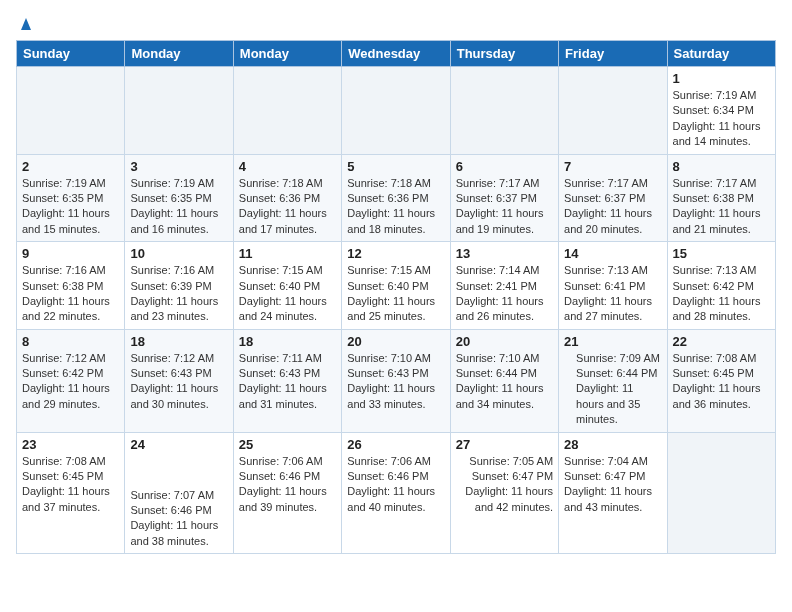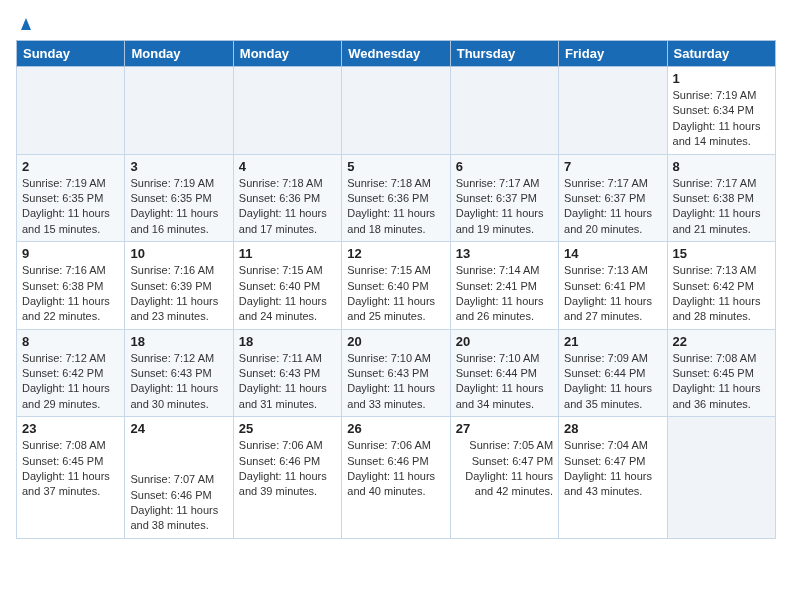--- a/index.html
+++ b/index.html
@@ -252,21 +252,21 @@
 Daylight: 11 hours and 33 minutes.</div>
         </td>
         <td>
           <span class="day-number">20</span>
           <div class="day-info" style="white-space: pre-line;">Sunrise: 7:10 AM
 Sunset: 6:44 PM
 Daylight: 11 hours and 34 minutes.</div>
         </td>
         <td>
           <span class="day-number">21</span>
-          <div class="day-info" style="white-space: pre-line;">Sunrise: 7:09 AM
+          <div class="day-info" style="white-space: pre-line; margin-left: 12px;">Sunrise: 7:09 AM
 Sunset: 6:44 PM
 Daylight: 11 hours and 35 minutes.</div>
         </td>
         <td>
           <span class="day-number">22</span>
           <div class="day-info" style="white-space: pre-line;">Sunrise: 7:08 AM
 Sunset: 6:45 PM
 Daylight: 11 hours and 36 minutes.</div>
         </td>
       </tr>

